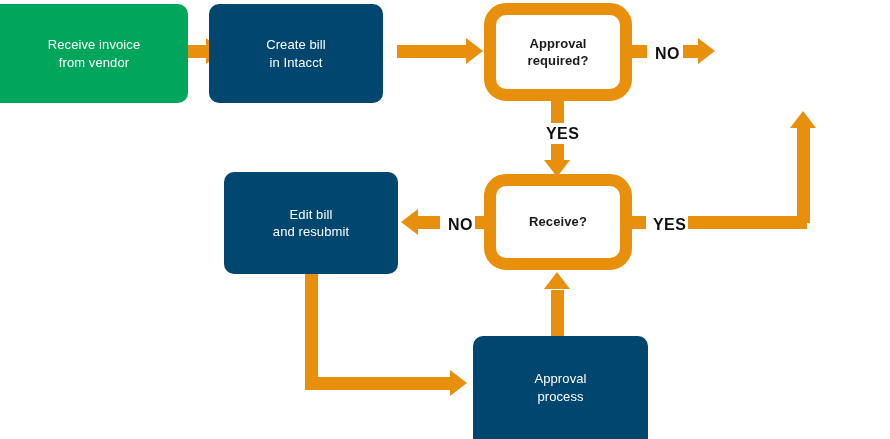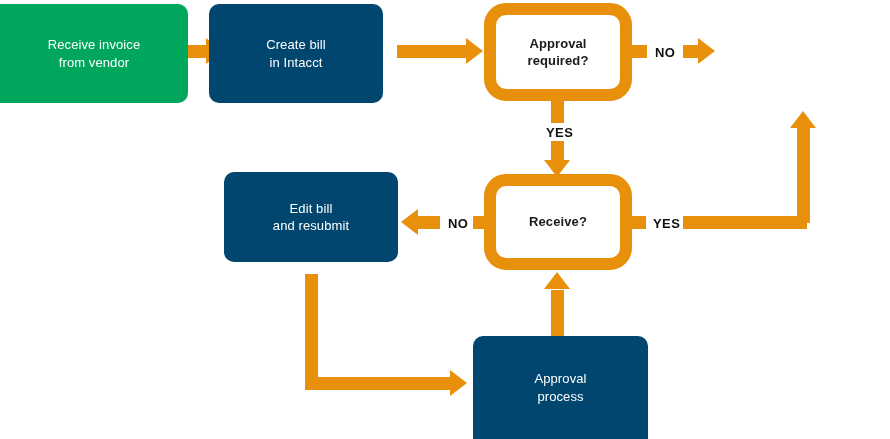--- a/index.html
+++ b/index.html
@@ -71,21 +71,21 @@
   }
   .arrow.up {
     border-left: 13px solid transparent;
     border-right: 13px solid transparent;
     border-bottom: 17px solid #e8900c;
   }
 
   
   .edge-label {
     position: absolute;
-    font-size: 13px;
+    font-size: 16px;
     font-weight: bold;
     color: #111111;
     letter-spacing: .4px;
     z-index: 4;
     background: #ffffff;
     padding: 1px 2px;
   }
 </style>
 </head>
 <body>
@@ -133,21 +133,21 @@
   <div class="node green" style="left:0px; top:4px; width:188px; height:99px; border-radius:0 10px 10px 0;">Receive invoice
 from vendor</div>
 
   <div class="node navy" style="left:209px; top:4px; width:174px; height:99px;">Create bill
 in Intacct</div>
 
   <div class="node decision" style="left:484px; top:3px; width:148px; height:98px;">Approval
 required?</div>
 
 
-  <div class="node navy" style="left:224px; top:172px; width:174px; height:90px;">Edit bill
+  <div class="node navy" style="left:224px; top:172px; width:174px; height:102px;">Edit bill
 and resubmit</div>
 
   <div class="node decision" style="left:484px; top:174px; width:148px; height:96px;">Receive?</div>
 
   <div class="node navy" style="left:473px; top:336px; width:175px; height:103px; border-radius:10px 10px 0 0;">Approval
 process</div>
 
 </div>
 
 </body></html>

